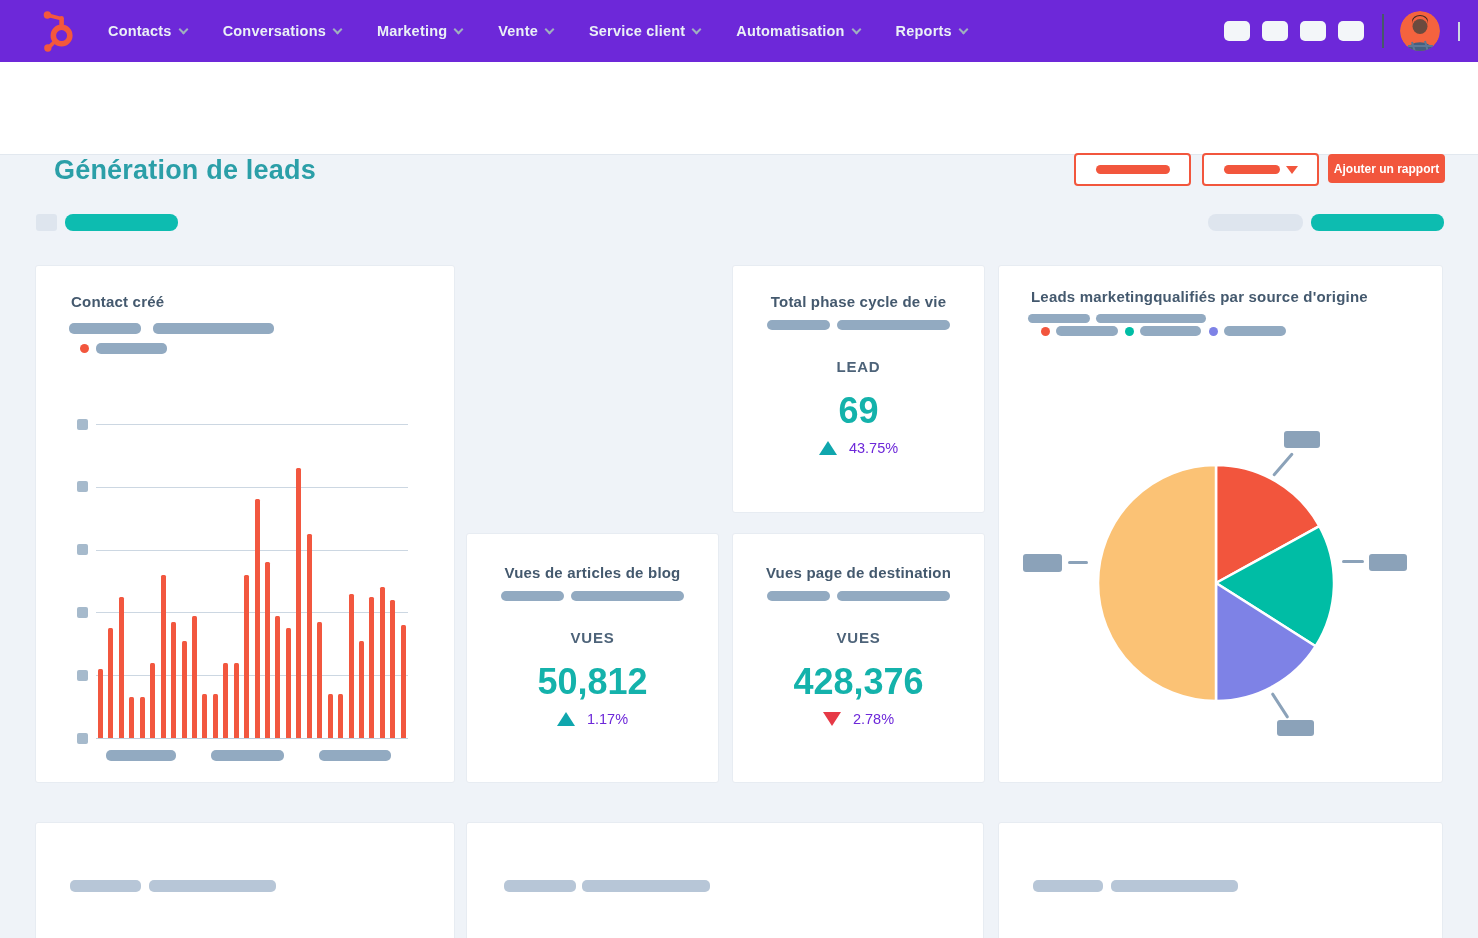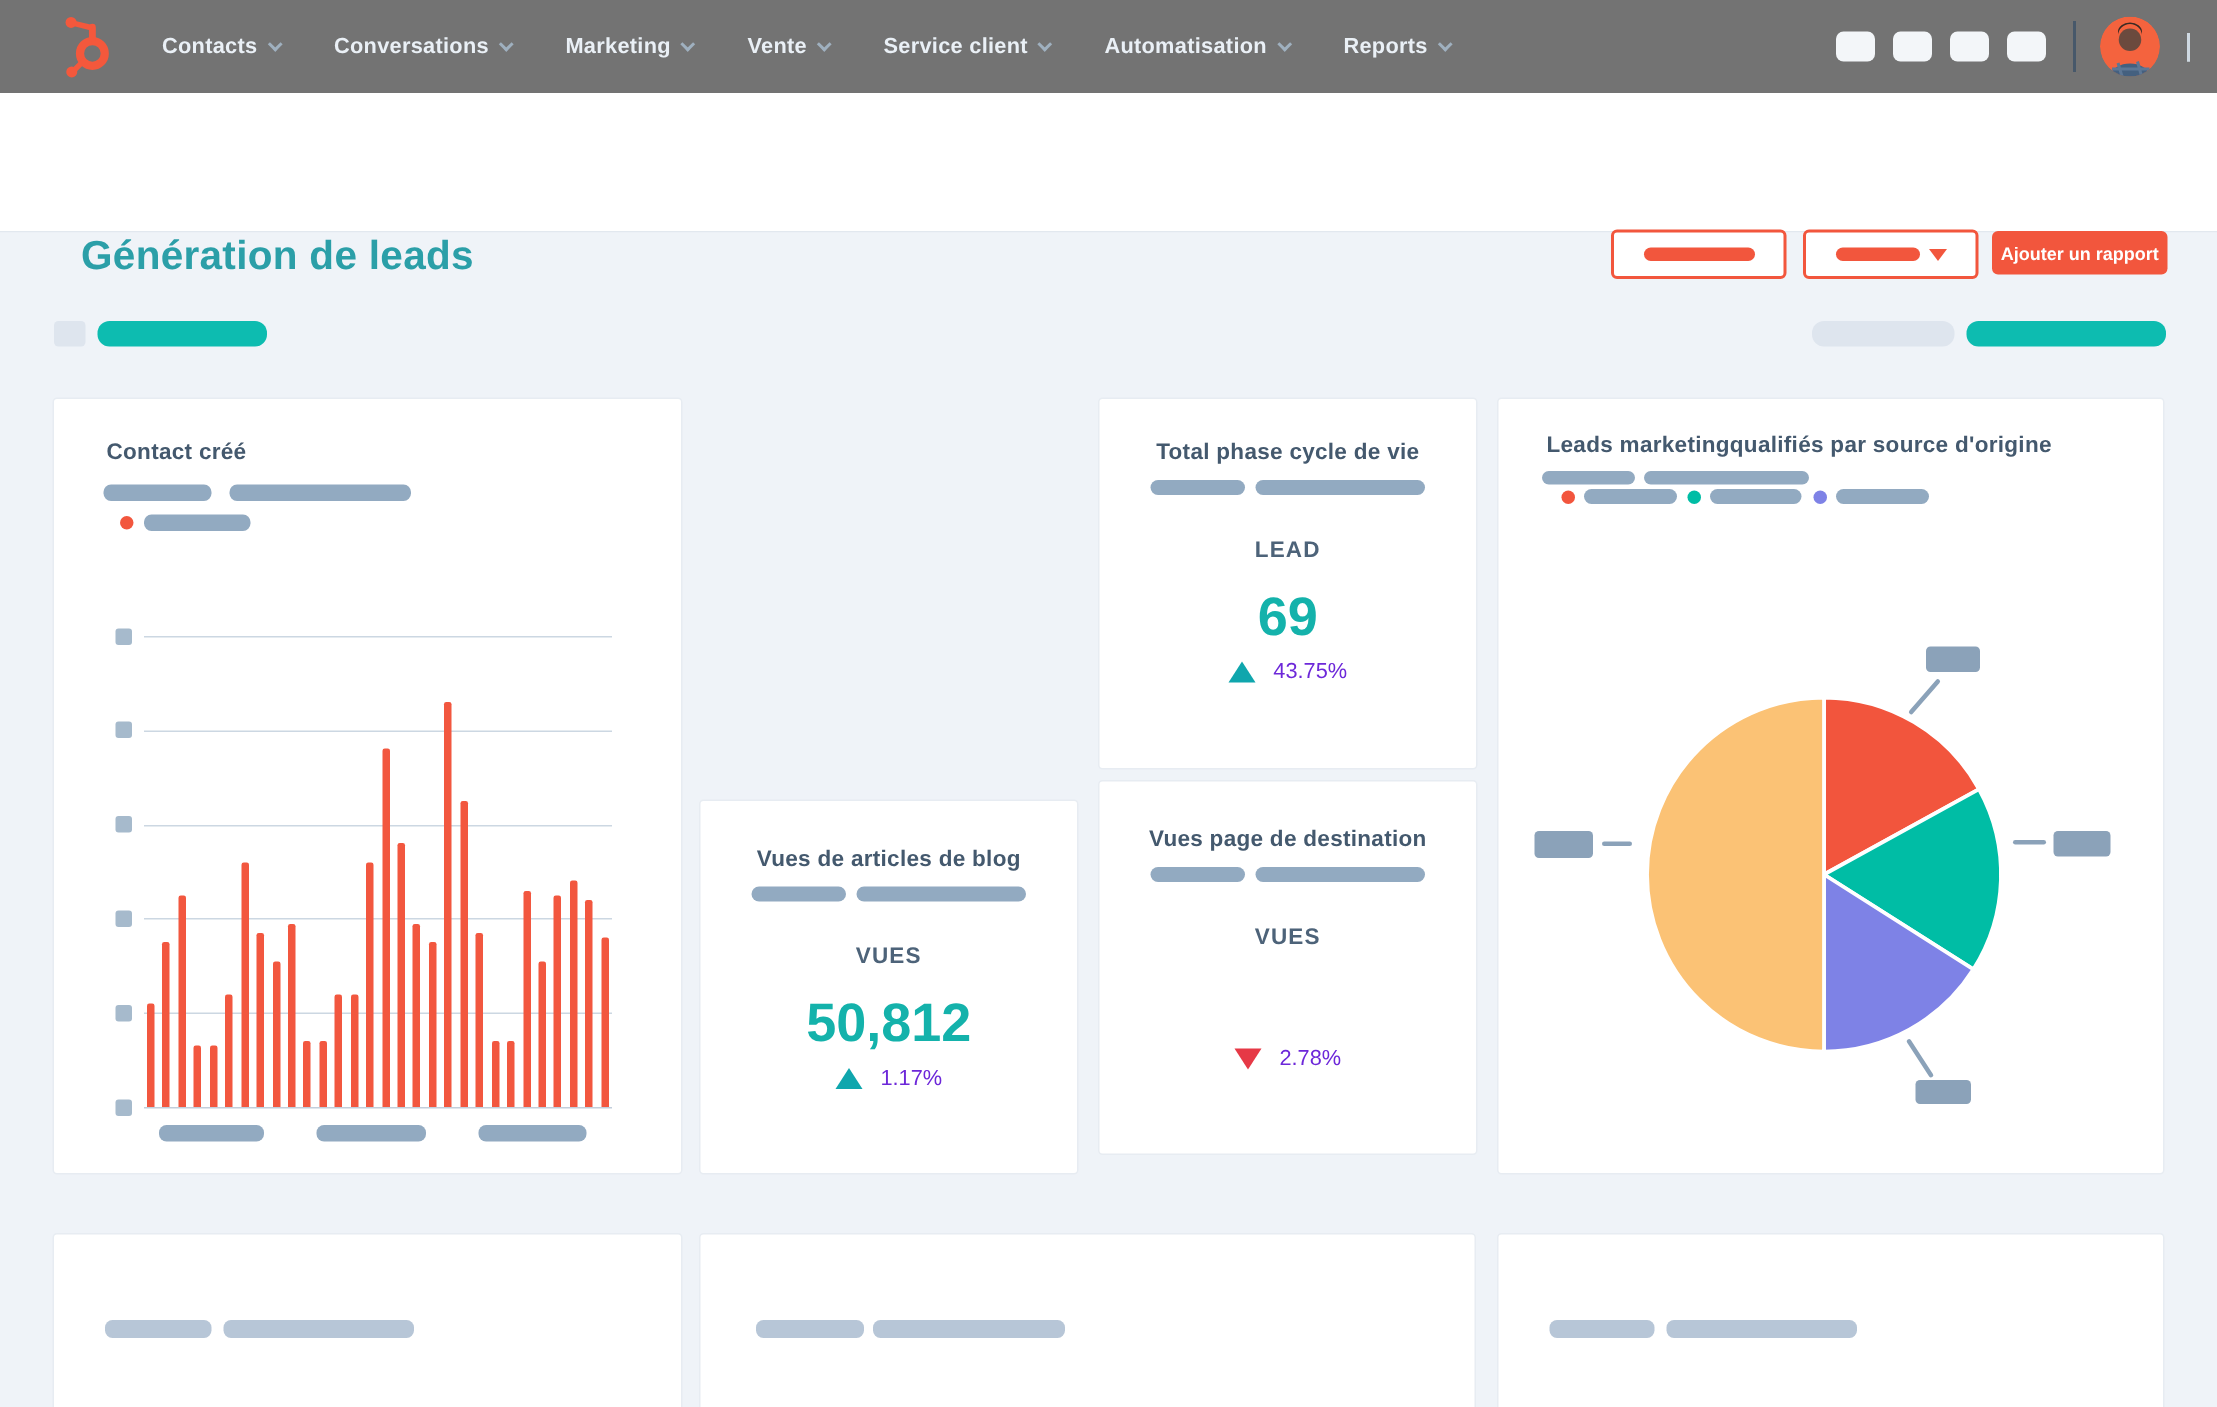--- a/index.html
+++ b/index.html
@@ -1,21 +1,21 @@
 <!DOCTYPE html>
 <html><head>
 <meta charset="utf-8">
 <style>
   * { margin:0; padding:0; box-sizing:border-box; }
   html,body { width:1478px; height:938px; }
   body { font-family:"Liberation Sans", sans-serif; }
   .screen { position:relative; width:1478px; height:938px; background:#eff3f8; overflow:hidden; }
 
   
-  .navbar { position:absolute; left:0; top:0; width:1478px; height:62px; background:#737373; display:flex; align-items:center; }
+  .navbar { position:absolute; left:0; top:0; width:1478px; height:62px; background:#6d28d9; display:flex; align-items:center; }
   .nav-logo { margin-left:34px; width:46px; height:46px; display:flex; align-items:center; justify-content:center; cursor:pointer; }
   .nav-menu { display:flex; align-items:center; gap:36px; margin-left:28px; }
   .nav-item { display:flex; align-items:center; color:#eaf0f6; font-size:14.5px; font-weight:bold; letter-spacing:.2px; cursor:pointer; }
   .chev { width:7px; height:7px; border-right:2px solid #9fb0bf; border-bottom:2px solid #9fb0bf; transform:rotate(45deg); margin-left:8px; margin-top:-4px; }
   .nav-right { position:absolute; right:0; top:0; height:62px; display:flex; align-items:center; }
   .nav-sq { width:26px; height:20px; border-radius:5px; background:#f3f6f9; margin-right:12px; cursor:pointer; }
   .nav-divider { width:2px; height:34px; background:#47586a; margin:0 16px 0 6px; }
   .avatar { width:40px; height:40px; border-radius:50%; overflow:hidden; cursor:pointer; }
   .avatar-chev { margin:0 18px 0 10px; }
   .avatar-chev .chev { border-color:#cfd9e2; }
@@ -227,27 +227,28 @@
       <span class="b" style="width:113px;"></span>
     </div>
     <div class="kpi-label" style="top:95px;">VUES</div>
     <div class="kpi-value" style="top:127px;">50,812</div>
     <div class="delta-row" style="top:177px;">
       <span class="tri tri-up"></span>
       <span class="delta-text">1.17%</span>
     </div>
   </section>
 
-  <section class="card" style="left:732px; top:520px; width:253px; height:250px;">
+  <section class="card" style="left:732px; top:533px; width:253px; height:250px;">
     <div class="card-title center" style="top:30px;">Vues page de destination</div>
     <div class="bars-row" style="top:57px;">
       <span class="b" style="width:63px;"></span>
       <span class="b" style="width:113px;"></span>
     </div>
     <div class="kpi-label" style="top:95px;">VUES</div>
+    <div class="kpi-value" style="top:127px;">428,376</div>
     <div class="delta-row" style="top:177px;">
       <span class="tri tri-down"></span>
       <span class="delta-text">2.78%</span>
     </div>
   </section>
 
   <section class="card" style="left:998px; top:265px; width:445px; height:518px;">
     <div class="card-title" style="left:32px; top:22px;">Leads marketingqualifiés par source d'origine</div>
     <div class="ph" style="left:29px; top:48px; width:62px; height:9px;"></div>
     <div class="ph" style="left:97px; top:48px; width:110px; height:9px;"></div>

